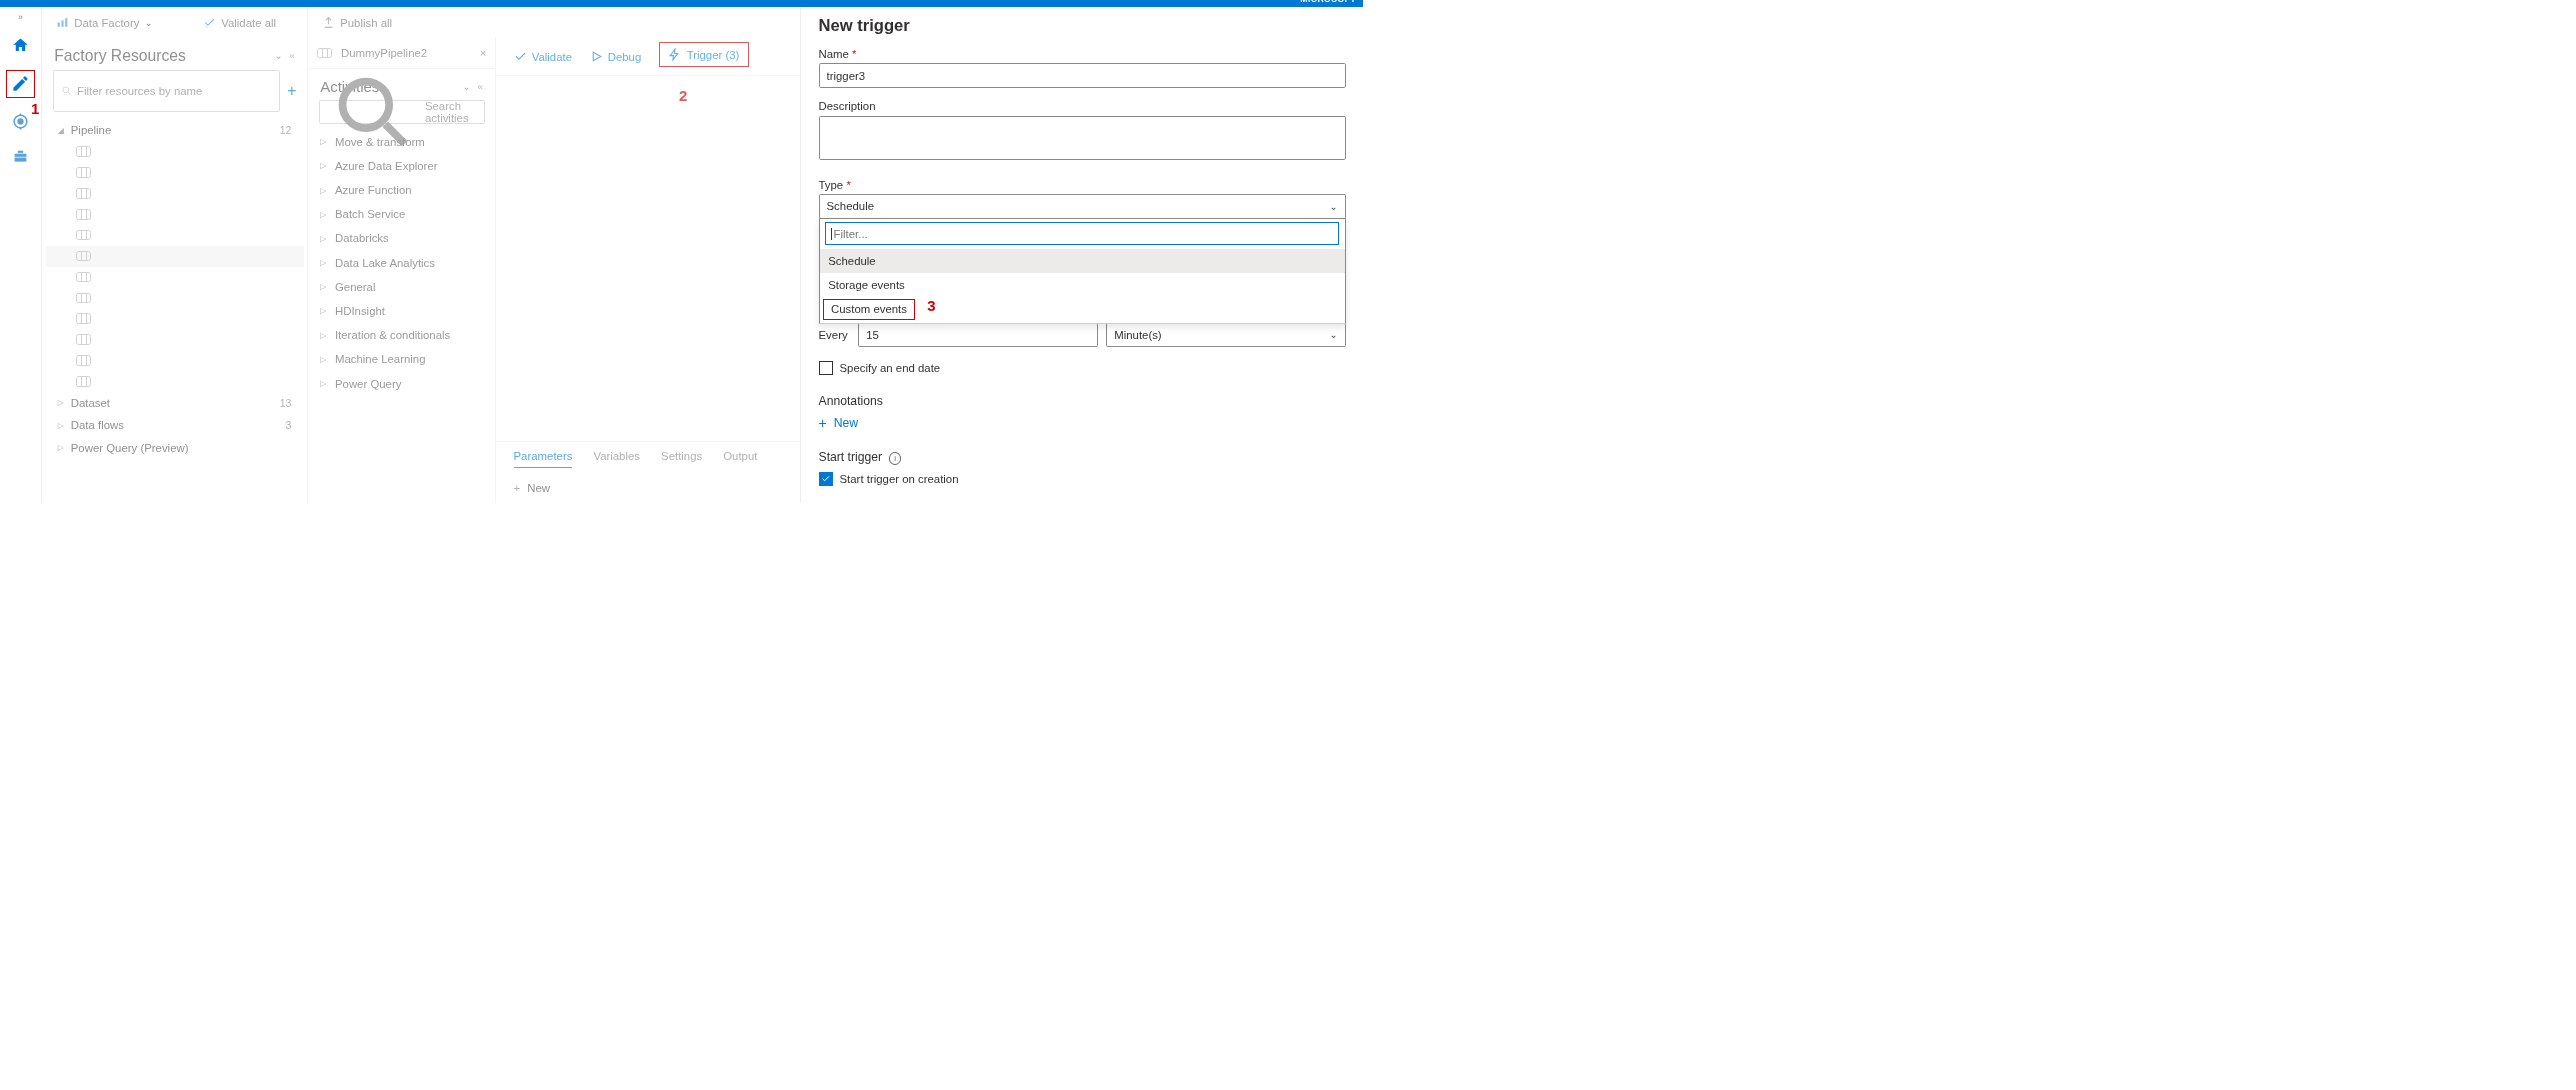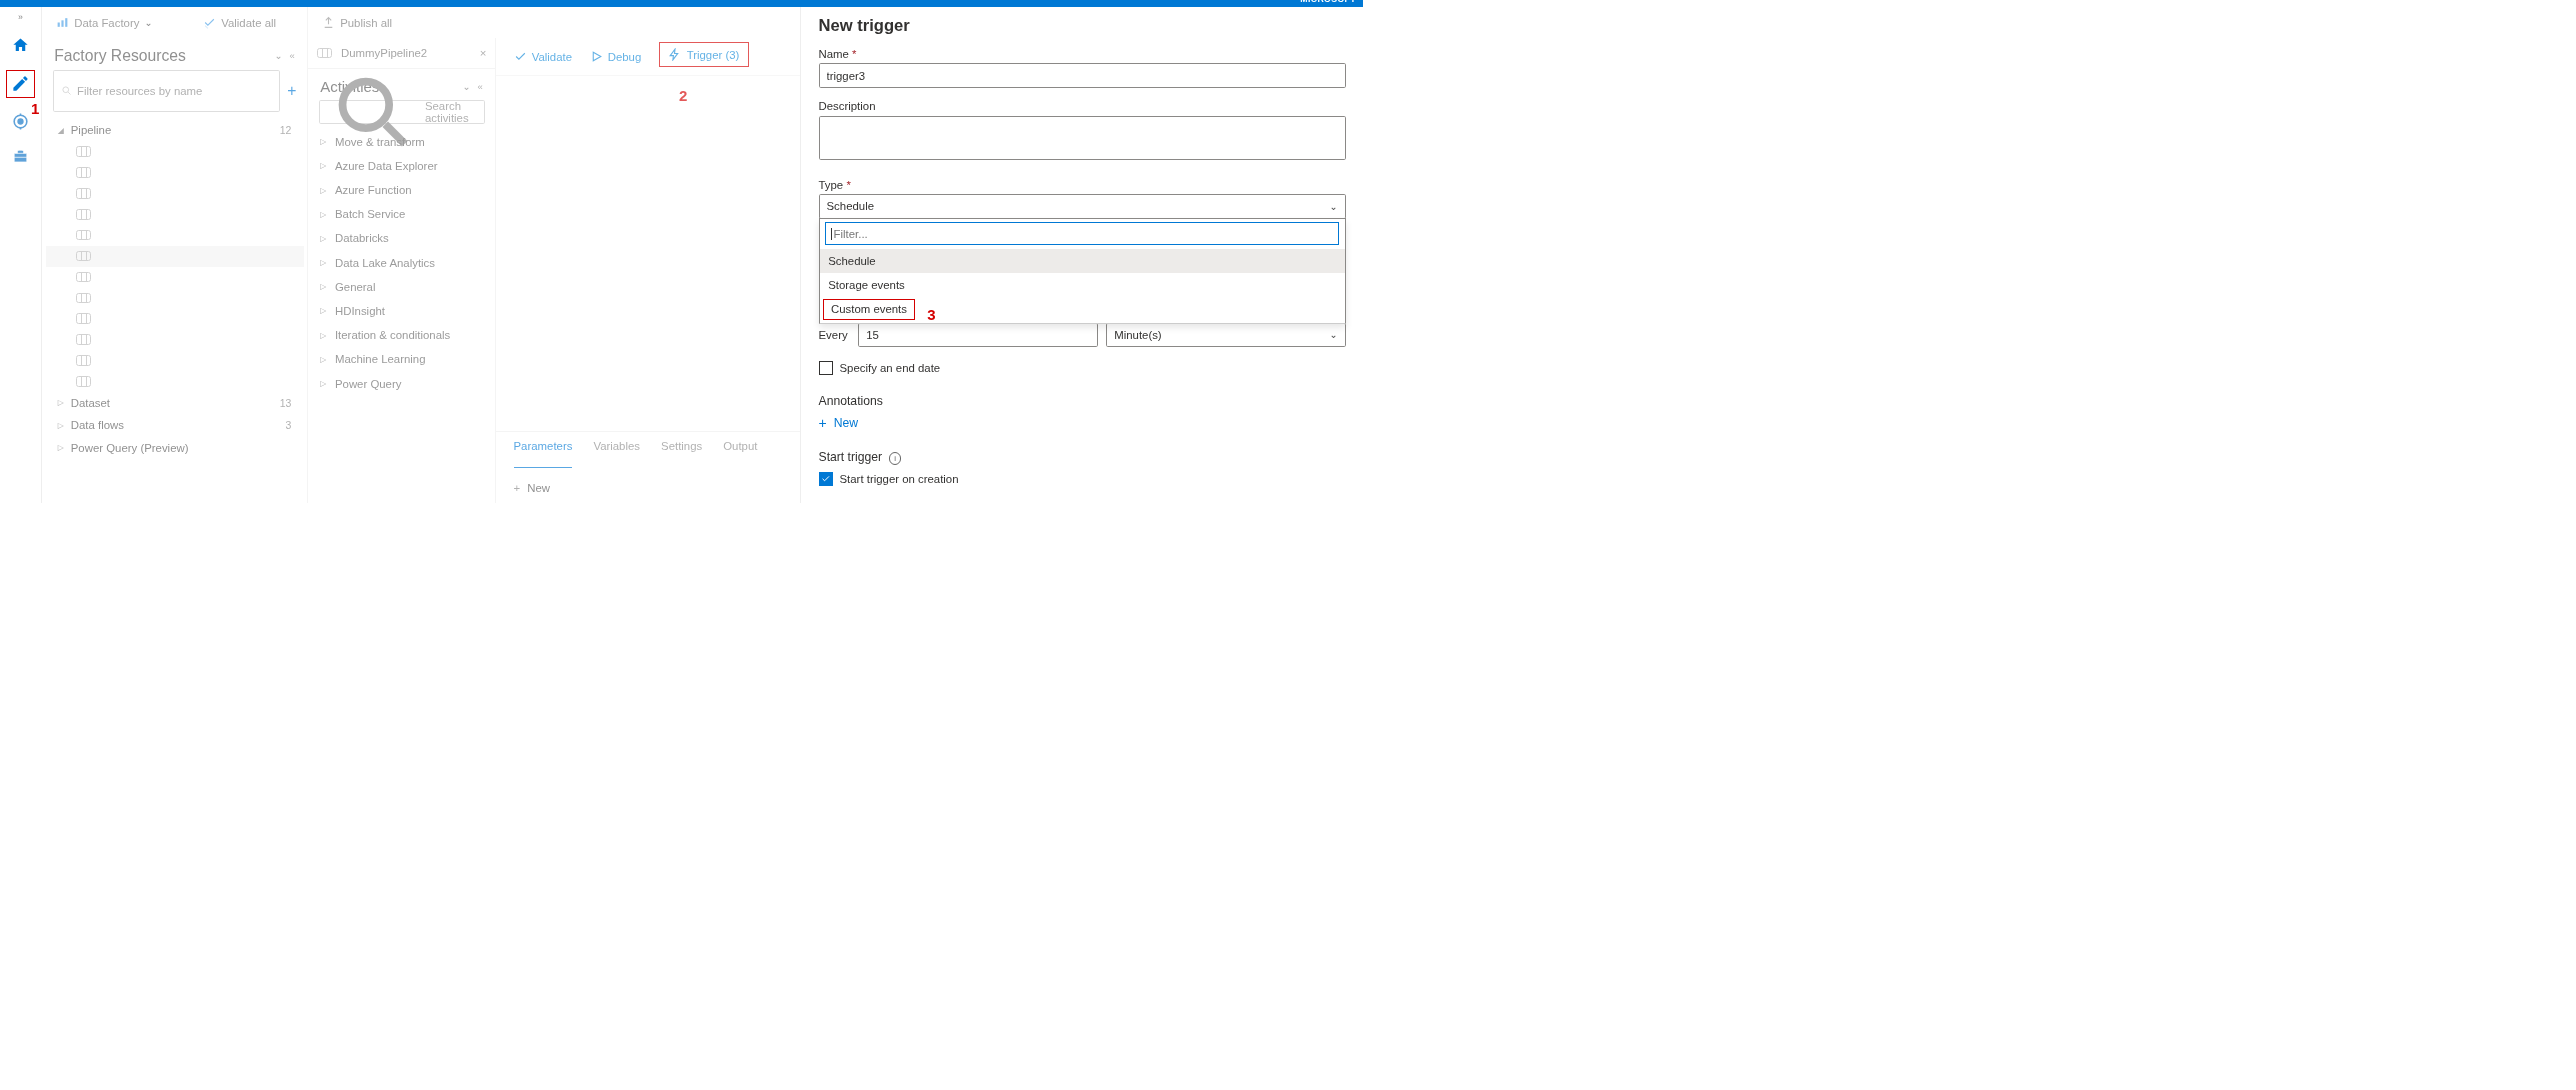--- a/index.html
+++ b/index.html
@@ -54,21 +54,21 @@
   .act-item .tri{font-size:7.9px;color:#888;}
   
   .col-canvas{flex:1;min-width:297px;display:flex;flex-direction:column;}
   .canvas-tools{height:38px;display:flex;align-items:center;gap:17.5px;padding:0 17.5px;color:#1289d8;border-bottom:0.9px solid #f3f3f3;}
   .canvas-btn{display:flex;align-items:center;gap:5.2px;}
   .canvas-btn svg{width:13px;height:13px;}
   .trigger-btn{border:1.7px solid #d40000;padding:5.2px 8.7px;color:#1289d8;margin-top:-3.5px;}
   .canvas-blank{flex:1;}
   .bottom-tabs{border-top:0.9px solid #eee;padding:8.7px 17.5px;}
   .bottom-tabs .tabs{display:flex;gap:21px;color:#888;margin-bottom:14px;}
-  .bottom-tabs .tabs .active{color:#0078d4;border-bottom:1.7px solid #0078d4;padding-bottom:15px;}
+  .bottom-tabs .tabs .active{color:#0078d4;border-bottom:1.7px solid #0078d4;padding-bottom:5px;}
   .bottom-tabs .new-row{display:flex;align-items:center;gap:7px;color:#555;}
   
   .right-panel{width:563px;border-left:0.9px solid #eee;padding:8.7px 17.5px 17.5px;position:relative;background:#fff;}
   .right-panel h1{font-size:16.6px;font-weight:600;margin-bottom:12.2px;color:#323130;}
   .form-label{font-size:11.4px;margin-bottom:3.5px;color:#323130;}
   .req{color:#a4262c;}
   .text-input{width:100%;height:24.5px;border:0.9px solid #8a8886;border-radius:1.7px;padding:0 7px;font-size:11.4px;margin-bottom:12.2px;color:#323130;}
   .textarea{width:100%;height:44px;border:0.9px solid #8a8886;border-radius:1.7px;margin-bottom:19px;}
   .select-box{width:100%;height:24.5px;border:0.9px solid #8a8886;border-radius:1.7px;display:flex;align-items:center;justify-content:space-between;padding:0 7px;font-size:11.4px;margin-bottom:0;position:relative;z-index:5;background:#fff;}
   .chev{font-size:9.6px;color:#555;}
@@ -379,21 +379,21 @@
         <span class="chev">⌄</span>
       </div>
 
       <div class="dropdown">
         <div class="dd-filter">
           <span style="border-left:0.9px solid #333;height:12.2px;margin-right:1.7px;"></span>
           <span>Filter...</span>
         </div>
         <div class="dd-item sel">Schedule</div>
         <div class="dd-item">Storage events</div>
-        <div style="display:flex;align-items:flex-end;">
+        <div style="display:flex;align-items:flex-start;">
           <div class="dd-custom-box">
             <span>Custom events</span>
           </div>
           <span class="annotation-num" style="position:static;margin-left:8.7px;">3</span>
         </div>
       </div>
 
       
       <div class="behind-row" style="margin-top:-1.7px;">
         <span style="color:#323130;width:31px;overflow:hidden;">Every</span>

